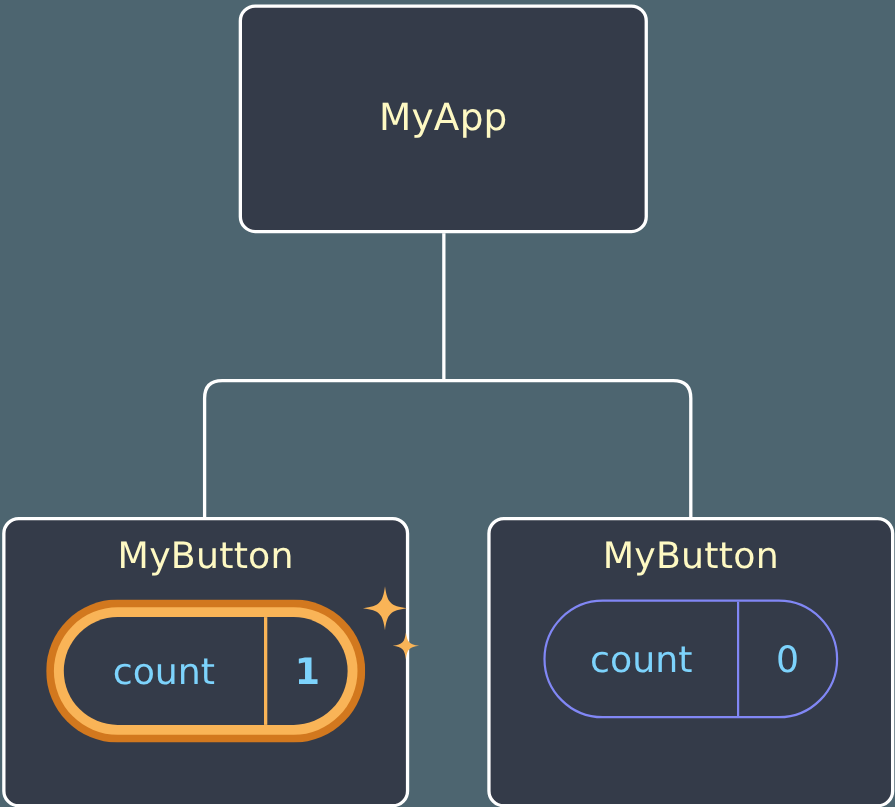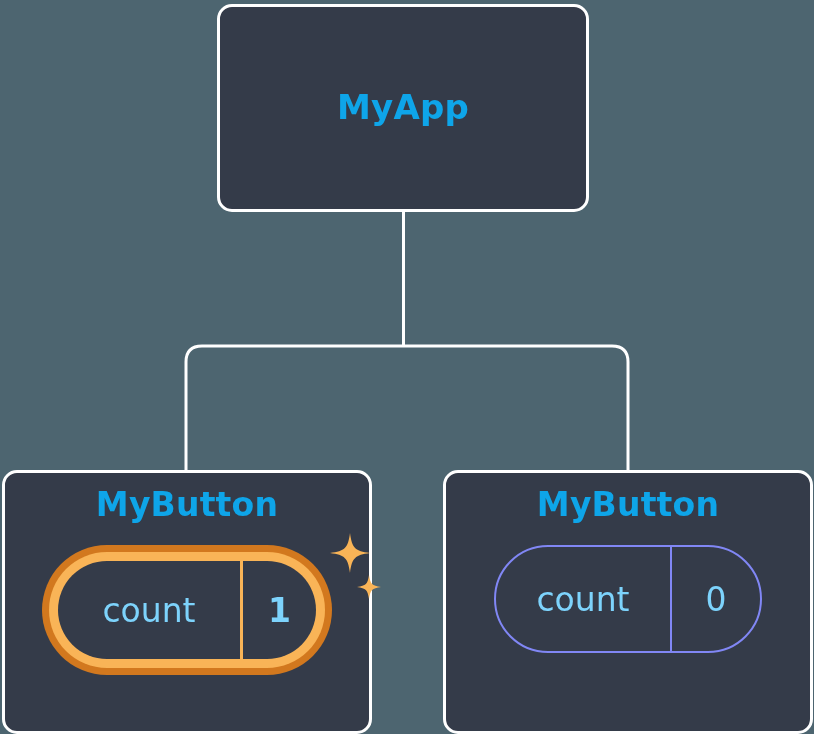--- a/index.html
+++ b/index.html
@@ -57,23 +57,23 @@
   .node-child {
     top: 470px;
     height: 264px;
     padding-top: 14px;
   }
 
   .node-child-left  { left: 2px;   width: 370px; }
   .node-child-right { left: 443px; width: 370px; }
 
   .node-title {
-    color: #0ea5e9;
+    color: #fef9c3;
     font-size: 34px;
-    font-weight: 700;
+    font-weight: 400;
     line-height: 1.1;
     letter-spacing: 0.2px;
     white-space: nowrap;
   }
 
   .node-child .node-title { font-size: 33px; }
 
   
   .pill-wrap {
     position: relative;

